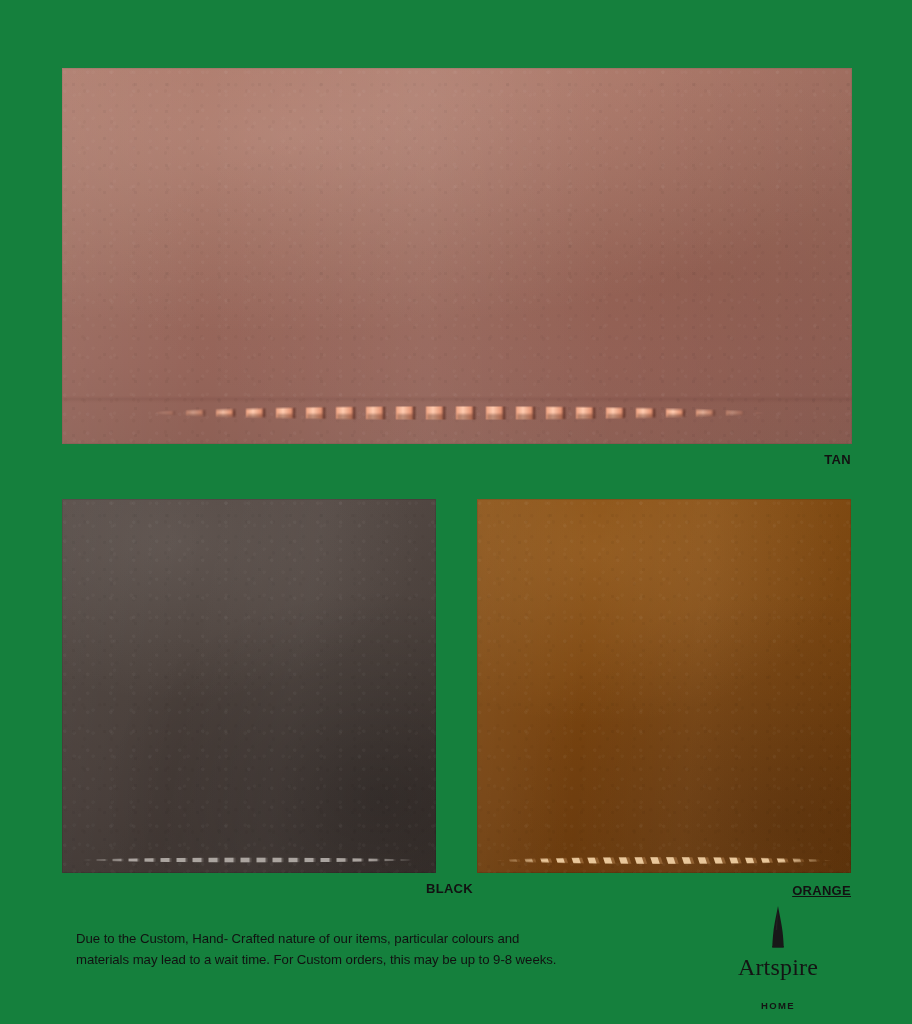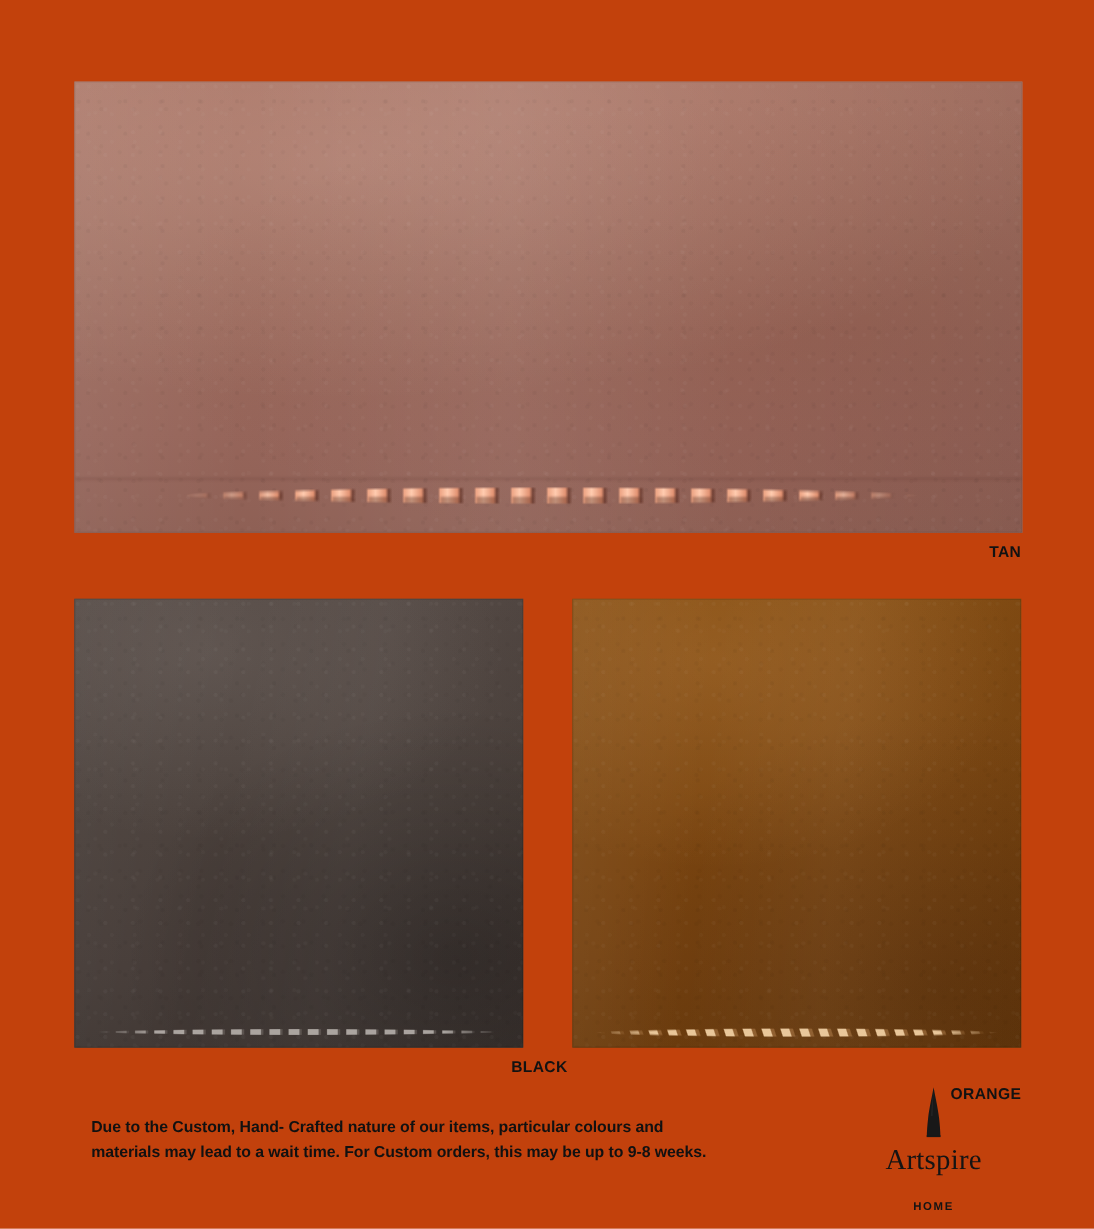--- a/index.html
+++ b/index.html
@@ -9,21 +9,21 @@
     height: 1024px;
     background: #ffffff;
     font-family: "Liberation Sans", sans-serif;
     position: relative;
     overflow: hidden;
   }
 
   .sheet {
     position: absolute;
     inset: 0;
-    background: #c2410c;
+    background: #15803d;
   }
 
   
   .swatch {
     position: absolute;
     overflow: hidden;
     background-repeat: no-repeat;
   }
 
   .swatch .grain {
@@ -181,31 +181,31 @@
     position: absolute;
     font-family: "Liberation Sans", sans-serif;
     font-size: 13px;
     font-weight: 700;
     letter-spacing: .3px;
     color: #121212;
     white-space: nowrap;
   }
   #label-tan    { right: 61px; top: 452px; }
   #label-black  { left: 386px; top: 881px; padding-left: 40px; }
-  #label-orange { right: 61px; top: 904px; }
+  #label-orange { right: 61px; top: 883px; text-decoration: underline; }
 
   
   #disclaimer {
     position: absolute;
     left: 76px;
     top: 928px;
     width: 600px;
     font-family: "Liberation Sans", sans-serif;
     font-size: 13.2px;
-    font-weight: 700;
+    font-weight: 400;
     line-height: 21px;
     color: #111111;
     letter-spacing: -.05px;
   }
   #disclaimer .line { display: block; }
 
   
   #brand {
     position: absolute;
     left: 718px;

